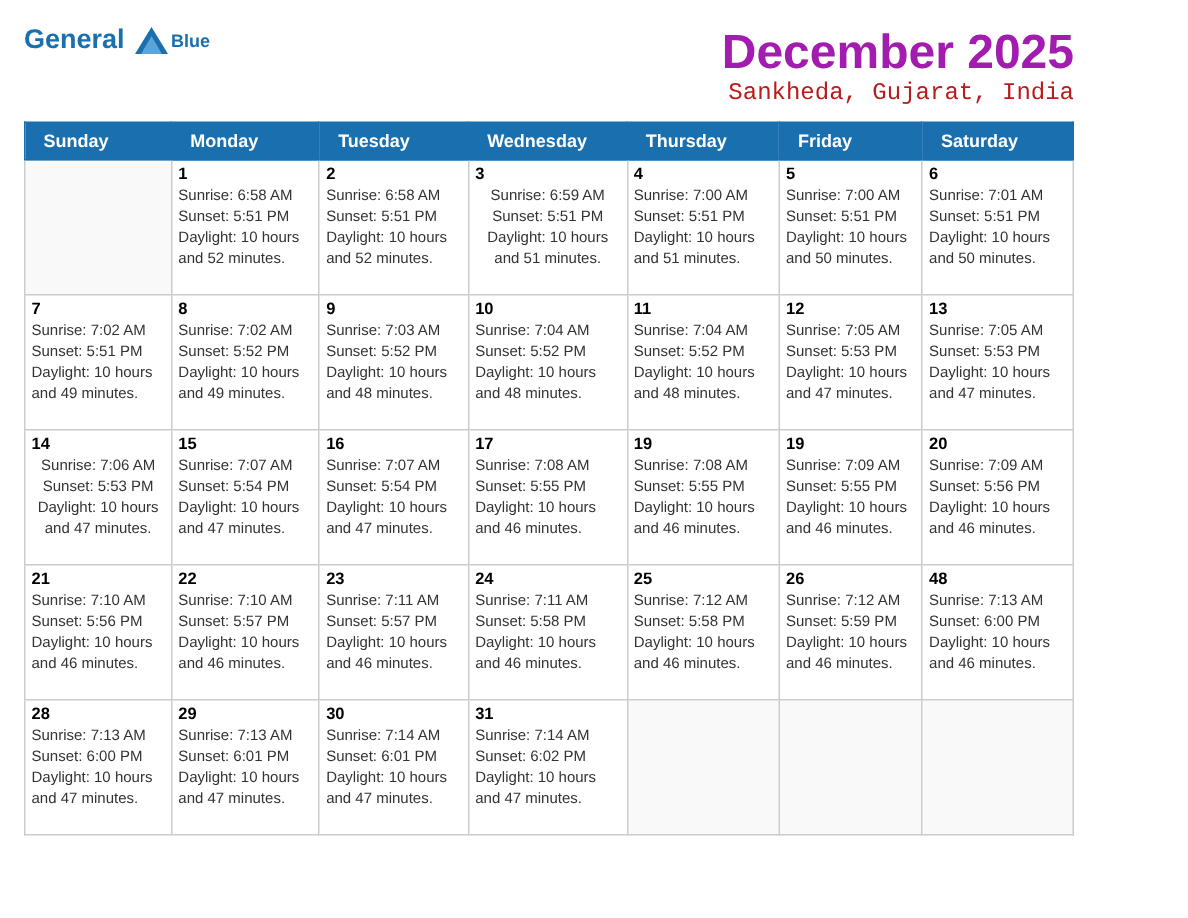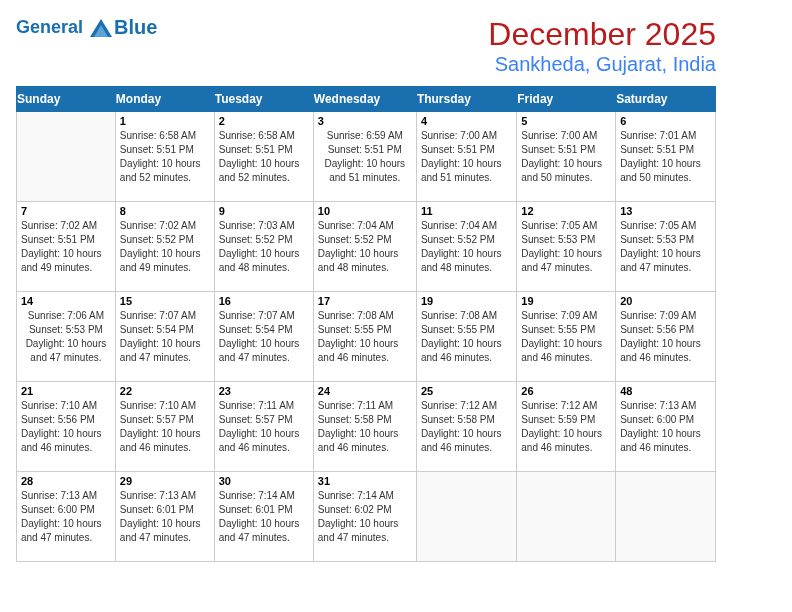--- a/index.html
+++ b/index.html
@@ -23,36 +23,37 @@
     }
     .logo {
       display: flex;
       align-items: center;
     }
     .title-block {
       text-align: right;
     }
     .calendar-title {
       font-size: 32px;
-      font-weight: normal;
+      font-weight: bold;
+      color: #a21caf;
+    }
+    .calendar-subtitle {
+      font-size: 16px;
       color: #b91c1c;
-    }
-    .calendar-subtitle {
-      font-size: 20px;
-      color: #3b82f6;
+      font-family: Liberation Mono, monospace;
     }
     table {
       width: 100%;
       border-collapse: collapse;
       font-size: 10px;
     }
     thead tr th {
       background-color: #1a6faf;
       color: #fff;
-      padding: 5px 0;
+      padding: 5px 12px;
       text-align: left;
       font-size: 12px;
       font-weight: bold;
       border: 1px solid #1a6faf;
     }
     tbody tr td {
       border: 1px solid #ccc;
       vertical-align: top;
       padding: 3px 4px;
       height: 90px;
@@ -80,21 +81,21 @@
     <div class="logo">
       <div>
         <div style="display:flex;align-items:center;">
           <div style="font-size:18px;font-weight:bold;color:#333;line-height:1.2;">
             <span style="color:#1a6faf;">General</span>
             <svg width="22" height="18" viewBox="0 0 22 18" style="vertical-align:middle;margin-left:2px;">
               <polygon points="0,18 11,0 22,18" fill="#1a6faf"></polygon>
               <polygon points="4,18 11,6 18,18" fill="#5ba3d9"></polygon>
             </svg>
           </div>
-          <div style="font-size:20px;font-weight:bold;color:#1a6faf;margin-left:2px;">Blue</div>
+          <div style="font-size:12px;font-weight:bold;color:#1a6faf;margin-left:2px;">Blue</div>
         </div>
       </div>
     </div>
     <div class="title-block">
       <div class="calendar-title">December 2025</div>
       <div class="calendar-subtitle">Sankheda, Gujarat, India</div>
     </div>
   </div>
 
   <table>

